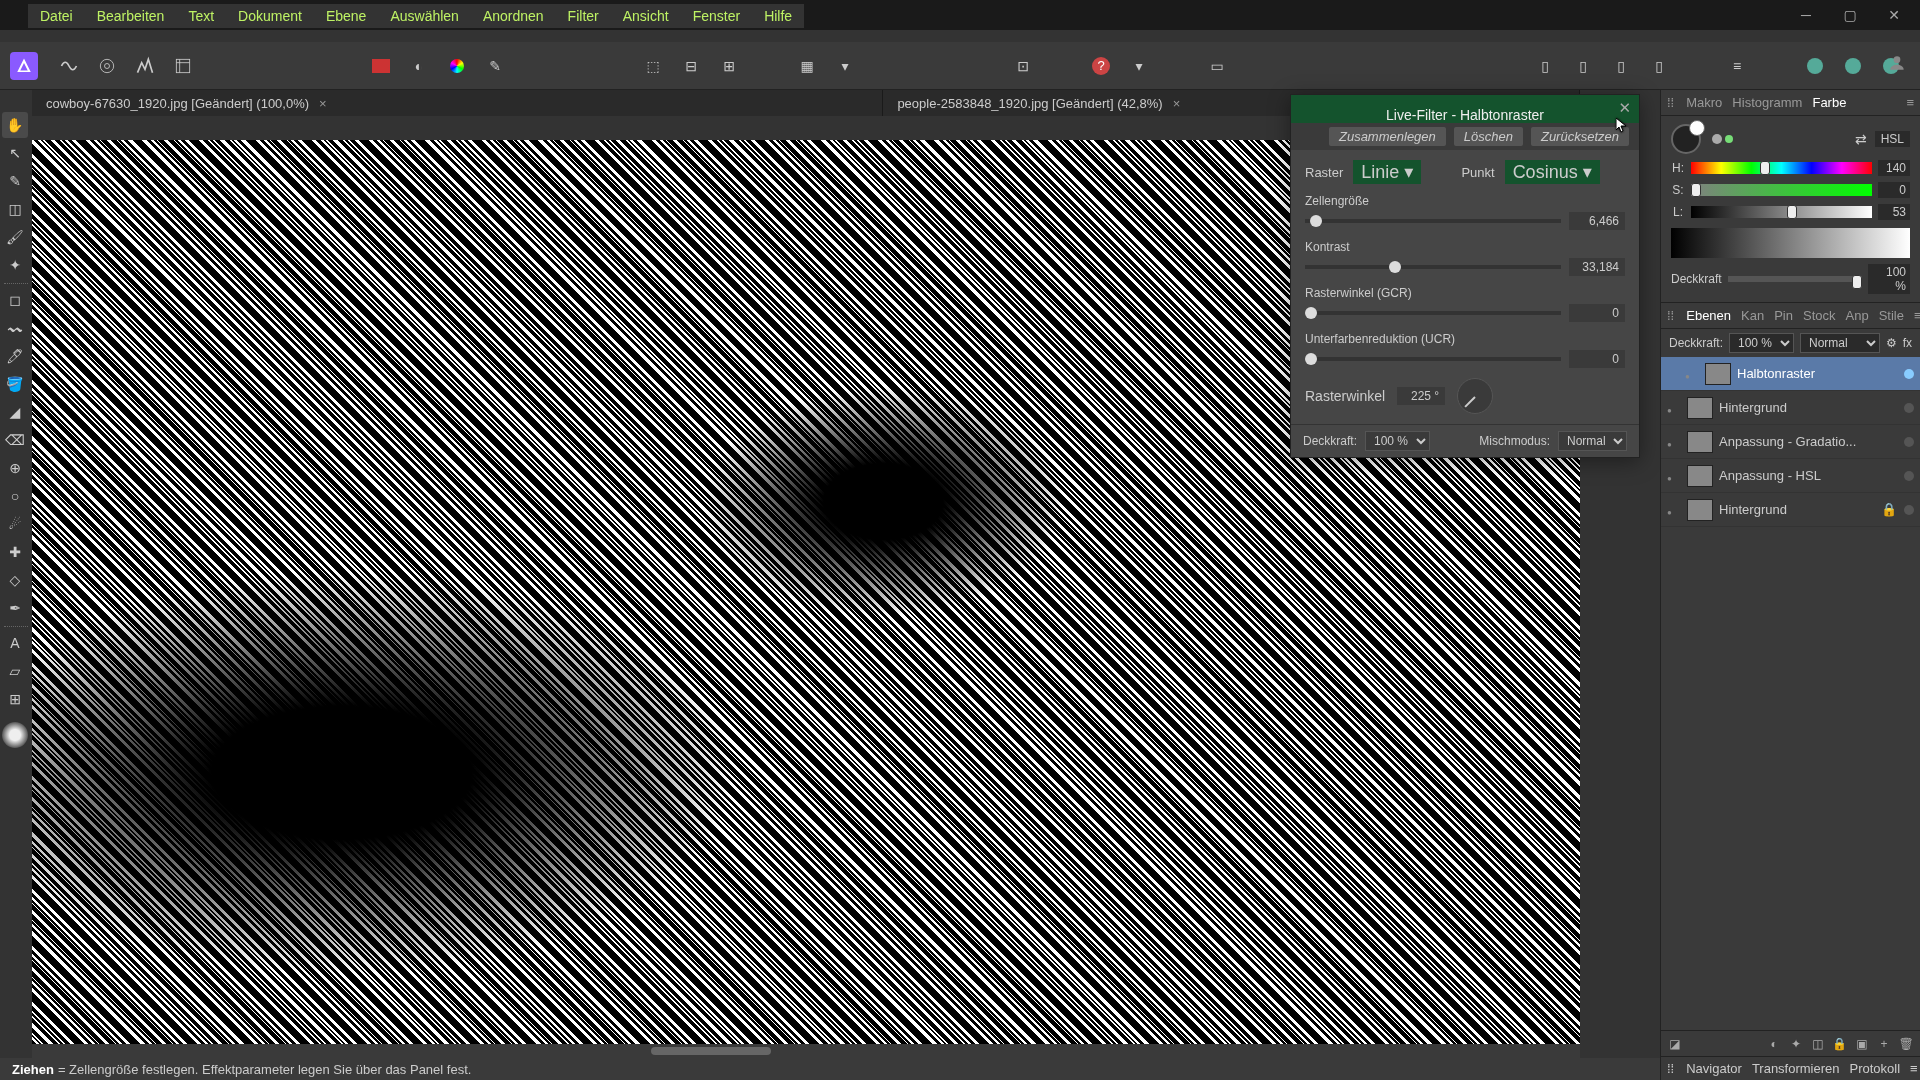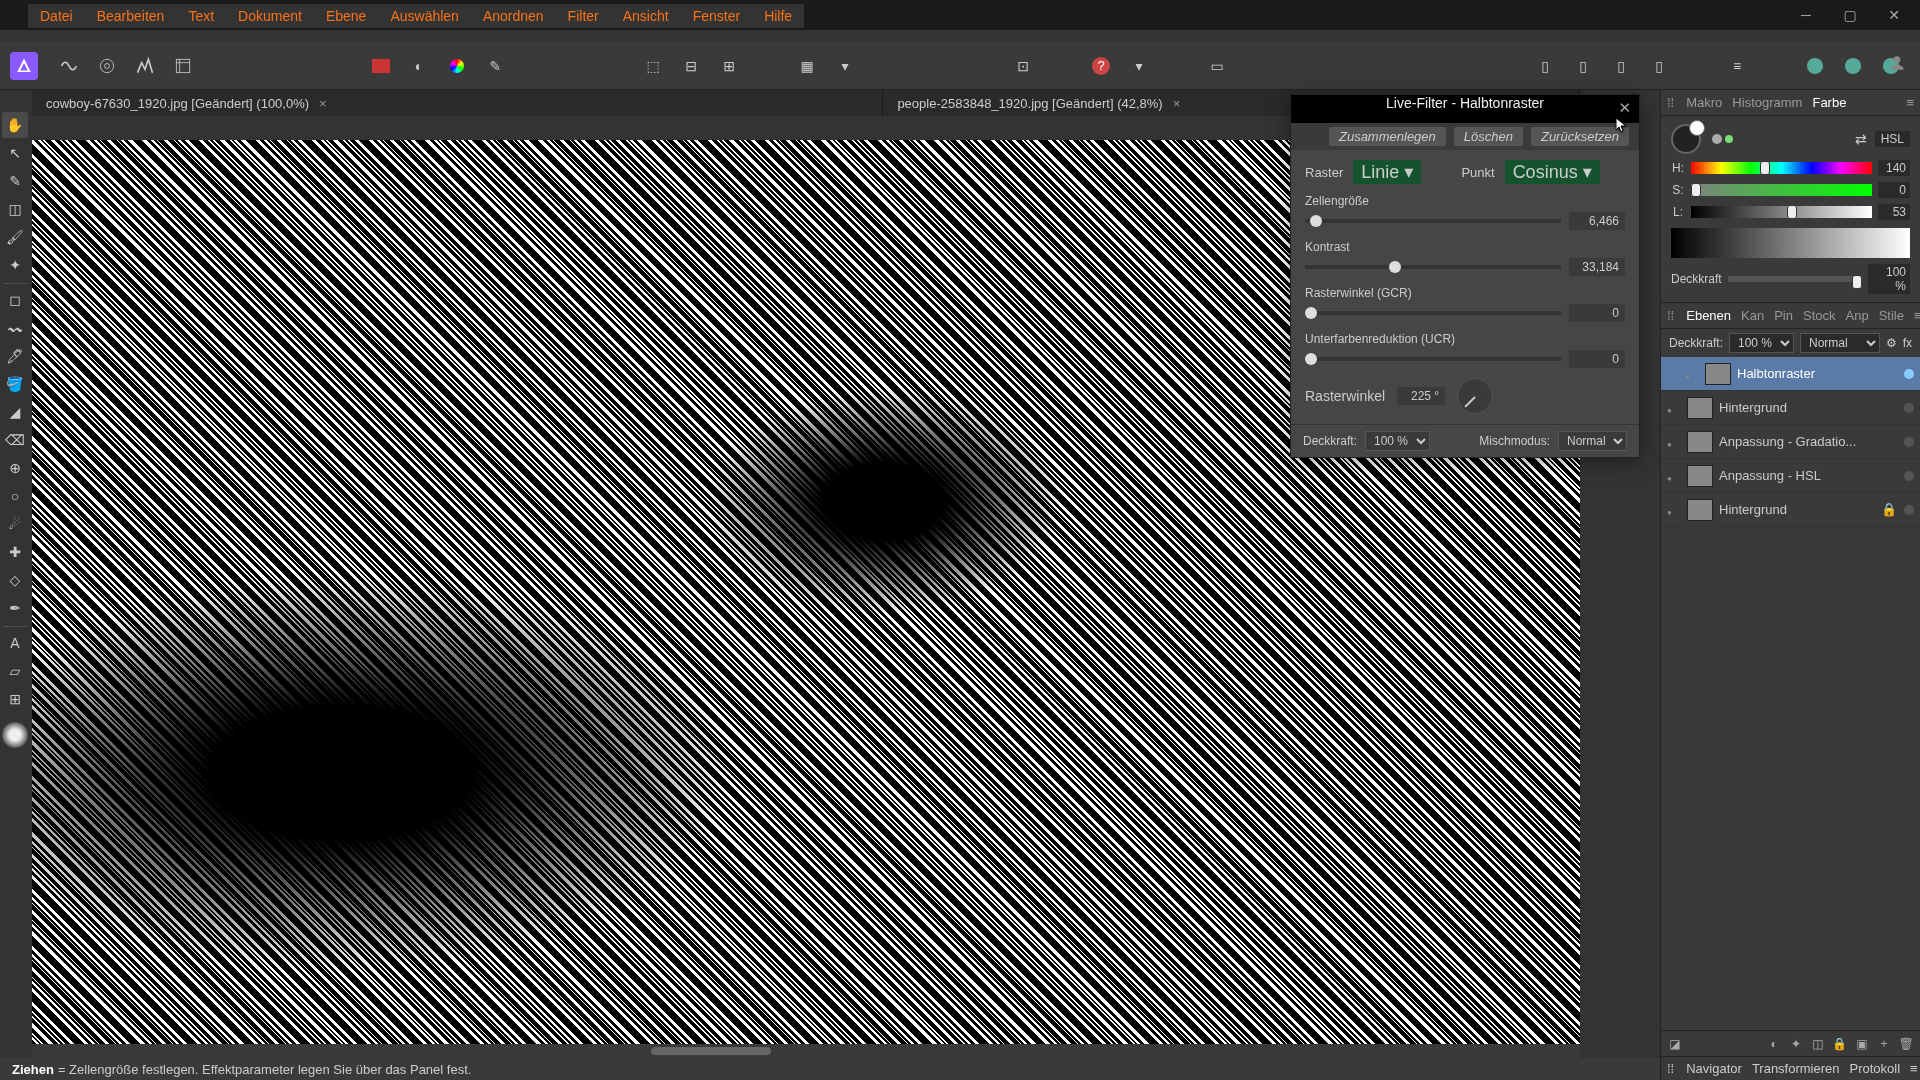--- a/index.html
+++ b/index.html
@@ -4,21 +4,21 @@
 <style>
 * { margin:0; padding:0; box-sizing:border-box; font-family:'Segoe UI',Arial,sans-serif; user-select:none; }
 body { width:1920px; height:1080px; background:#333; color:#ccc; font-size:14px; overflow:hidden; position:relative; }
 
 
 .titlebar { height:30px; background:#1a1a1a; display:flex; align-items:center; justify-content:flex-end; padding:0 4px; }
 .titlebar .win-btn { width:44px; height:30px; display:flex; align-items:center; justify-content:center; color:#aaa; }
 
 
 .menubar { height:24px; background:#333; display:flex; align-items:center; position:absolute; top:4px; left:28px; gap:0; }
-.menubar span { padding:2px 12px; font-size:14px; color:#f97316; }
+.menubar span { padding:2px 12px; font-size:14px; color:#bef264; }
 
 
 .toolbar { height:48px; background:#3a3a3a; border-bottom:1px solid #222; display:flex; align-items:center; padding:0 10px; margin-top:12px; }
 .app-logo { width:28px; height:28px; background:#8a5aff; border-radius:4px; display:flex; align-items:center; justify-content:center; margin-right:12px; }
 .app-logo svg { width:18px; height:18px; }
 .tb-btn { width:34px; height:34px; display:flex; align-items:center; justify-content:center; color:#ccc; border-radius:3px; margin:0 2px; }
 .tb-sep { width:20px; }
 .tb-spacer { flex:1; }
 
 
@@ -85,21 +85,21 @@
 .layer .thumb { width:26px; height:22px; background:#888; border:1px solid #222; }
 .layer .lname { flex:1; overflow:hidden; text-overflow:ellipsis; white-space:nowrap; }
 .layer .lmark { width:10px; height:10px; border-radius:50%; background:#555; }
 .layer.sel .lmark { background:#8cf; }
 .layer-footer { height:26px; display:flex; align-items:center; gap:6px; padding:0 6px; border-top:1px solid #222; }
 .layer-footer .fb { width:16px; height:16px; display:flex; align-items:center; justify-content:center; color:#aaa; font-size:12px; }
 .bottom-tabs { height:24px; display:flex; align-items:center; padding:0 6px; gap:10px; font-size:13px; border-top:1px solid #222; }
 
 
 .dialog { position:absolute; left:1290px; top:94px; width:350px; background:#464646; border:1px solid #222; box-shadow:0 4px 20px rgba(0,0,0,.4); }
-.dlg-title { height:28px; display:flex; align-items:flex-start; justify-content:center; background:#000000; font-size:14px; color:#eee; position:relative; }
+.dlg-title { height:28px; display:flex; align-items:flex-end; justify-content:center; background:#14532d; font-size:14px; color:#eee; position:relative; }
 .dlg-title .dlg-close { position:absolute; right:8px; top:4px; color:#aaa; font-size:15px; }
 .dlg-btns { display:flex; justify-content:flex-end; gap:8px; padding:4px 10px; background:#3a3a3a;font-style:italic; }
 .dlg-btns span { background:#555; padding:2px 10px; font-size:13px; border-radius:2px; }
 .dlg-body { padding:10px 14px; }
 .dlg-row { display:flex; align-items:center; gap:10px; font-size:13px; margin-bottom:10px; }
 .dlg-row .dlbl { color:#ccc; }
 .dlg-row .ddrop { background:#14532d; padding:1px 8px; font-size:18px; }
 .dlg-slider-group { margin-bottom:10px; }
 .dlg-slider-label { font-size:12px; color:#ccc; margin-bottom:4px; }
 .dlg-slider-row { display:flex; align-items:center; gap:8px; }

